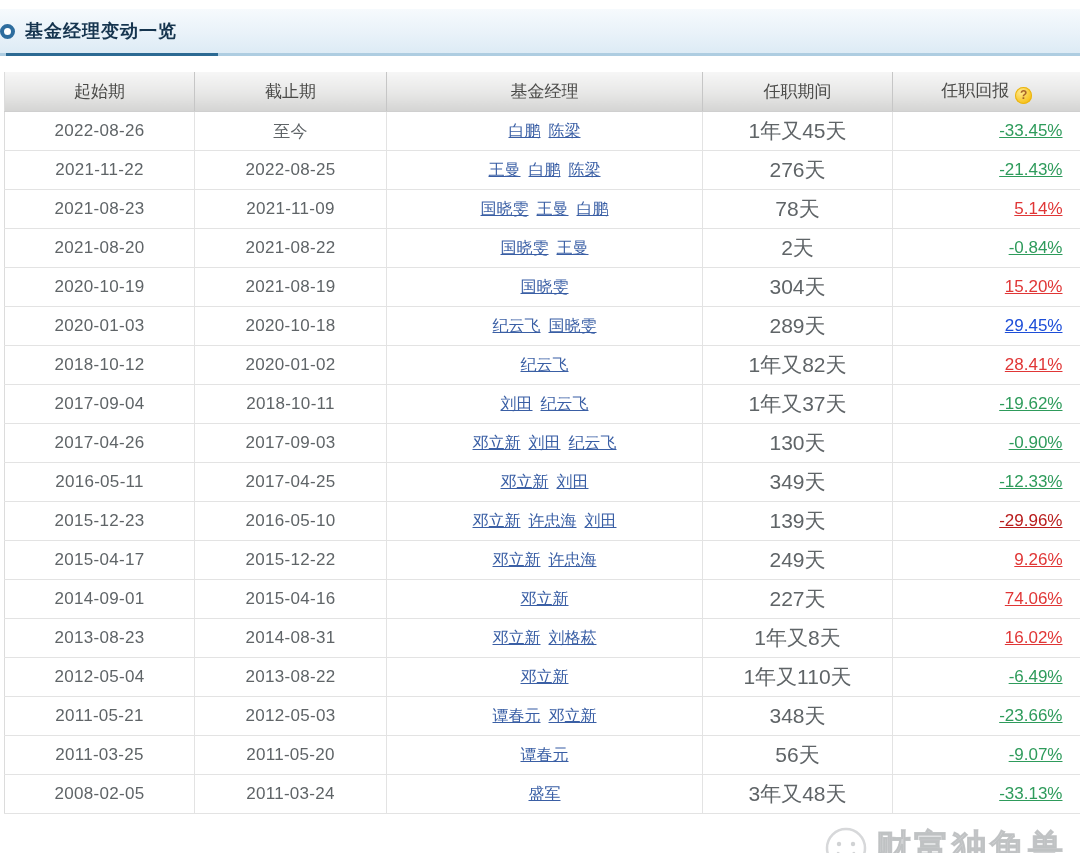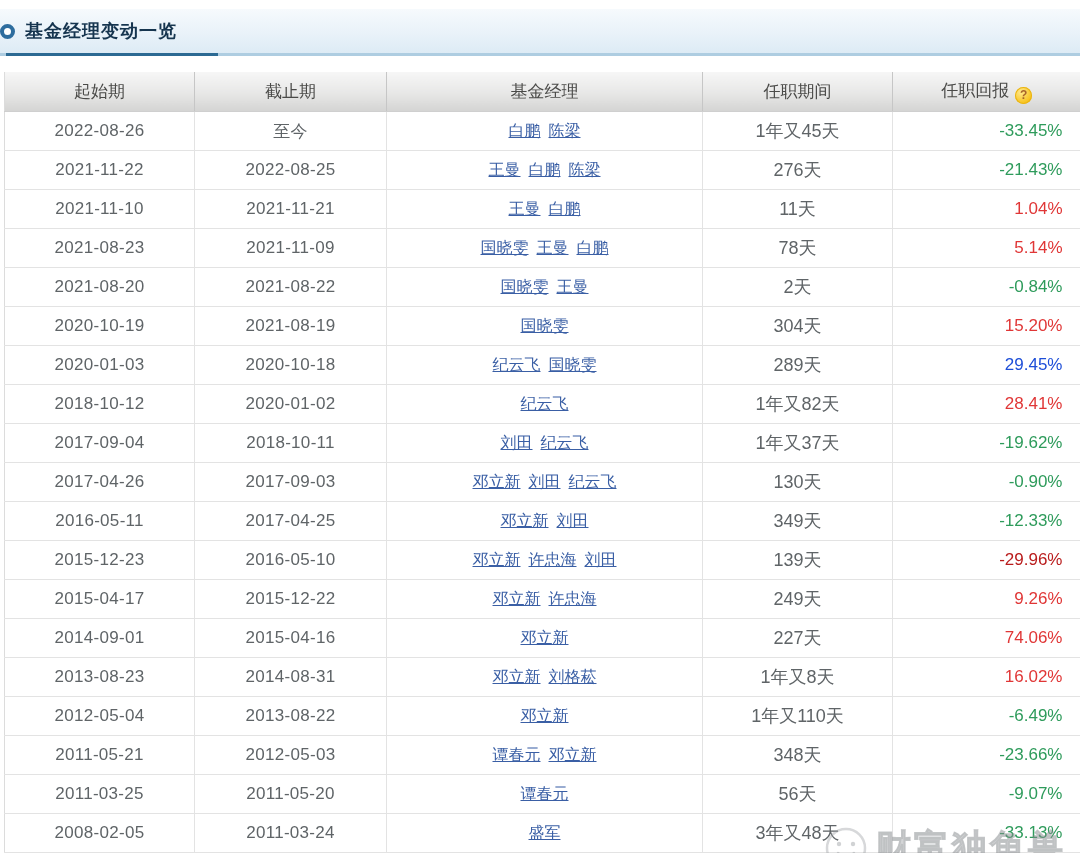--- a/index.html
+++ b/index.html
@@ -41,22 +41,22 @@
     font-size:17px;color:#4a4a48;text-align:center;vertical-align:middle;
   }
   thead th:last-child{border-right:none;}
   tbody td{
     height:38px;padding:0;text-align:center;vertical-align:middle;
     border-right:1px solid #e3e3e3;border-bottom:1px solid #e3e3e3;
     background:#fff;
   }
   tbody td:last-child{border-right:none;}
   .cell-date{font-size:17px;color:#5f6467;letter-spacing:.3px;}
-  .cell-duration{font-size:18px;color:#5f6467;}
-  .cell-return{text-align:right;padding-right:18px;font-size:17px;}
+  .cell-duration{font-size:21px;color:#5f6467;}
+  .cell-return{text-align:right;padding-right:18px;font-size:17px;text-decoration:underline;}
   .manager-link{
     font-family:"Liberation Serif","DejaVu Serif",serif;
     font-size:16px;color:#3a5fa5;text-decoration:underline;margin:0 4px;cursor:pointer;
   }
   
   .help-icon{
     display:inline-block;width:17px;height:17px;line-height:17px;border-radius:50%;
     background:radial-gradient(circle at 35% 30%,#ffe98e,#f7c21c 70%,#eaa800);
     color:#a8652a;font-weight:bold;font-size:12px;text-align:center;
     vertical-align:-3px;margin-left:6px;position:relative;cursor:pointer;
@@ -120,27 +120,20 @@
           <td class="cell-return" style="color: rgb(46, 155, 91);">-33.45%</td>
         </tr>
         <tr>
           <td class="cell-date">2021-11-22</td>
           <td class="cell-date">2022-08-25</td>
           <td class="cell-managers"><a class="manager-link">王曼</a><a class="manager-link">白鹏</a><a class="manager-link">陈梁</a></td>
           <td class="cell-duration">276天</td>
           <td class="cell-return" style="color: rgb(46, 155, 91);">-21.43%</td>
         </tr>
         <tr>
-          <td class="cell-date">2021-11-10</td>
-          <td class="cell-date">2021-11-21</td>
-          <td class="cell-managers"><a class="manager-link">王曼</a><a class="manager-link">白鹏</a></td>
-          <td class="cell-duration">11天</td>
-          <td class="cell-return" style="color: rgb(224, 54, 54);">1.04%</td>
-        </tr>
-        <tr>
           <td class="cell-date">2021-08-23</td>
           <td class="cell-date">2021-11-09</td>
           <td class="cell-managers"><a class="manager-link">国晓雯</a><a class="manager-link">王曼</a><a class="manager-link">白鹏</a></td>
           <td class="cell-duration">78天</td>
           <td class="cell-return" style="color: rgb(224, 54, 54);">5.14%</td>
         </tr>
         <tr>
           <td class="cell-date">2021-08-20</td>
           <td class="cell-date">2021-08-22</td>
           <td class="cell-managers"><a class="manager-link">国晓雯</a><a class="manager-link">王曼</a></td>

